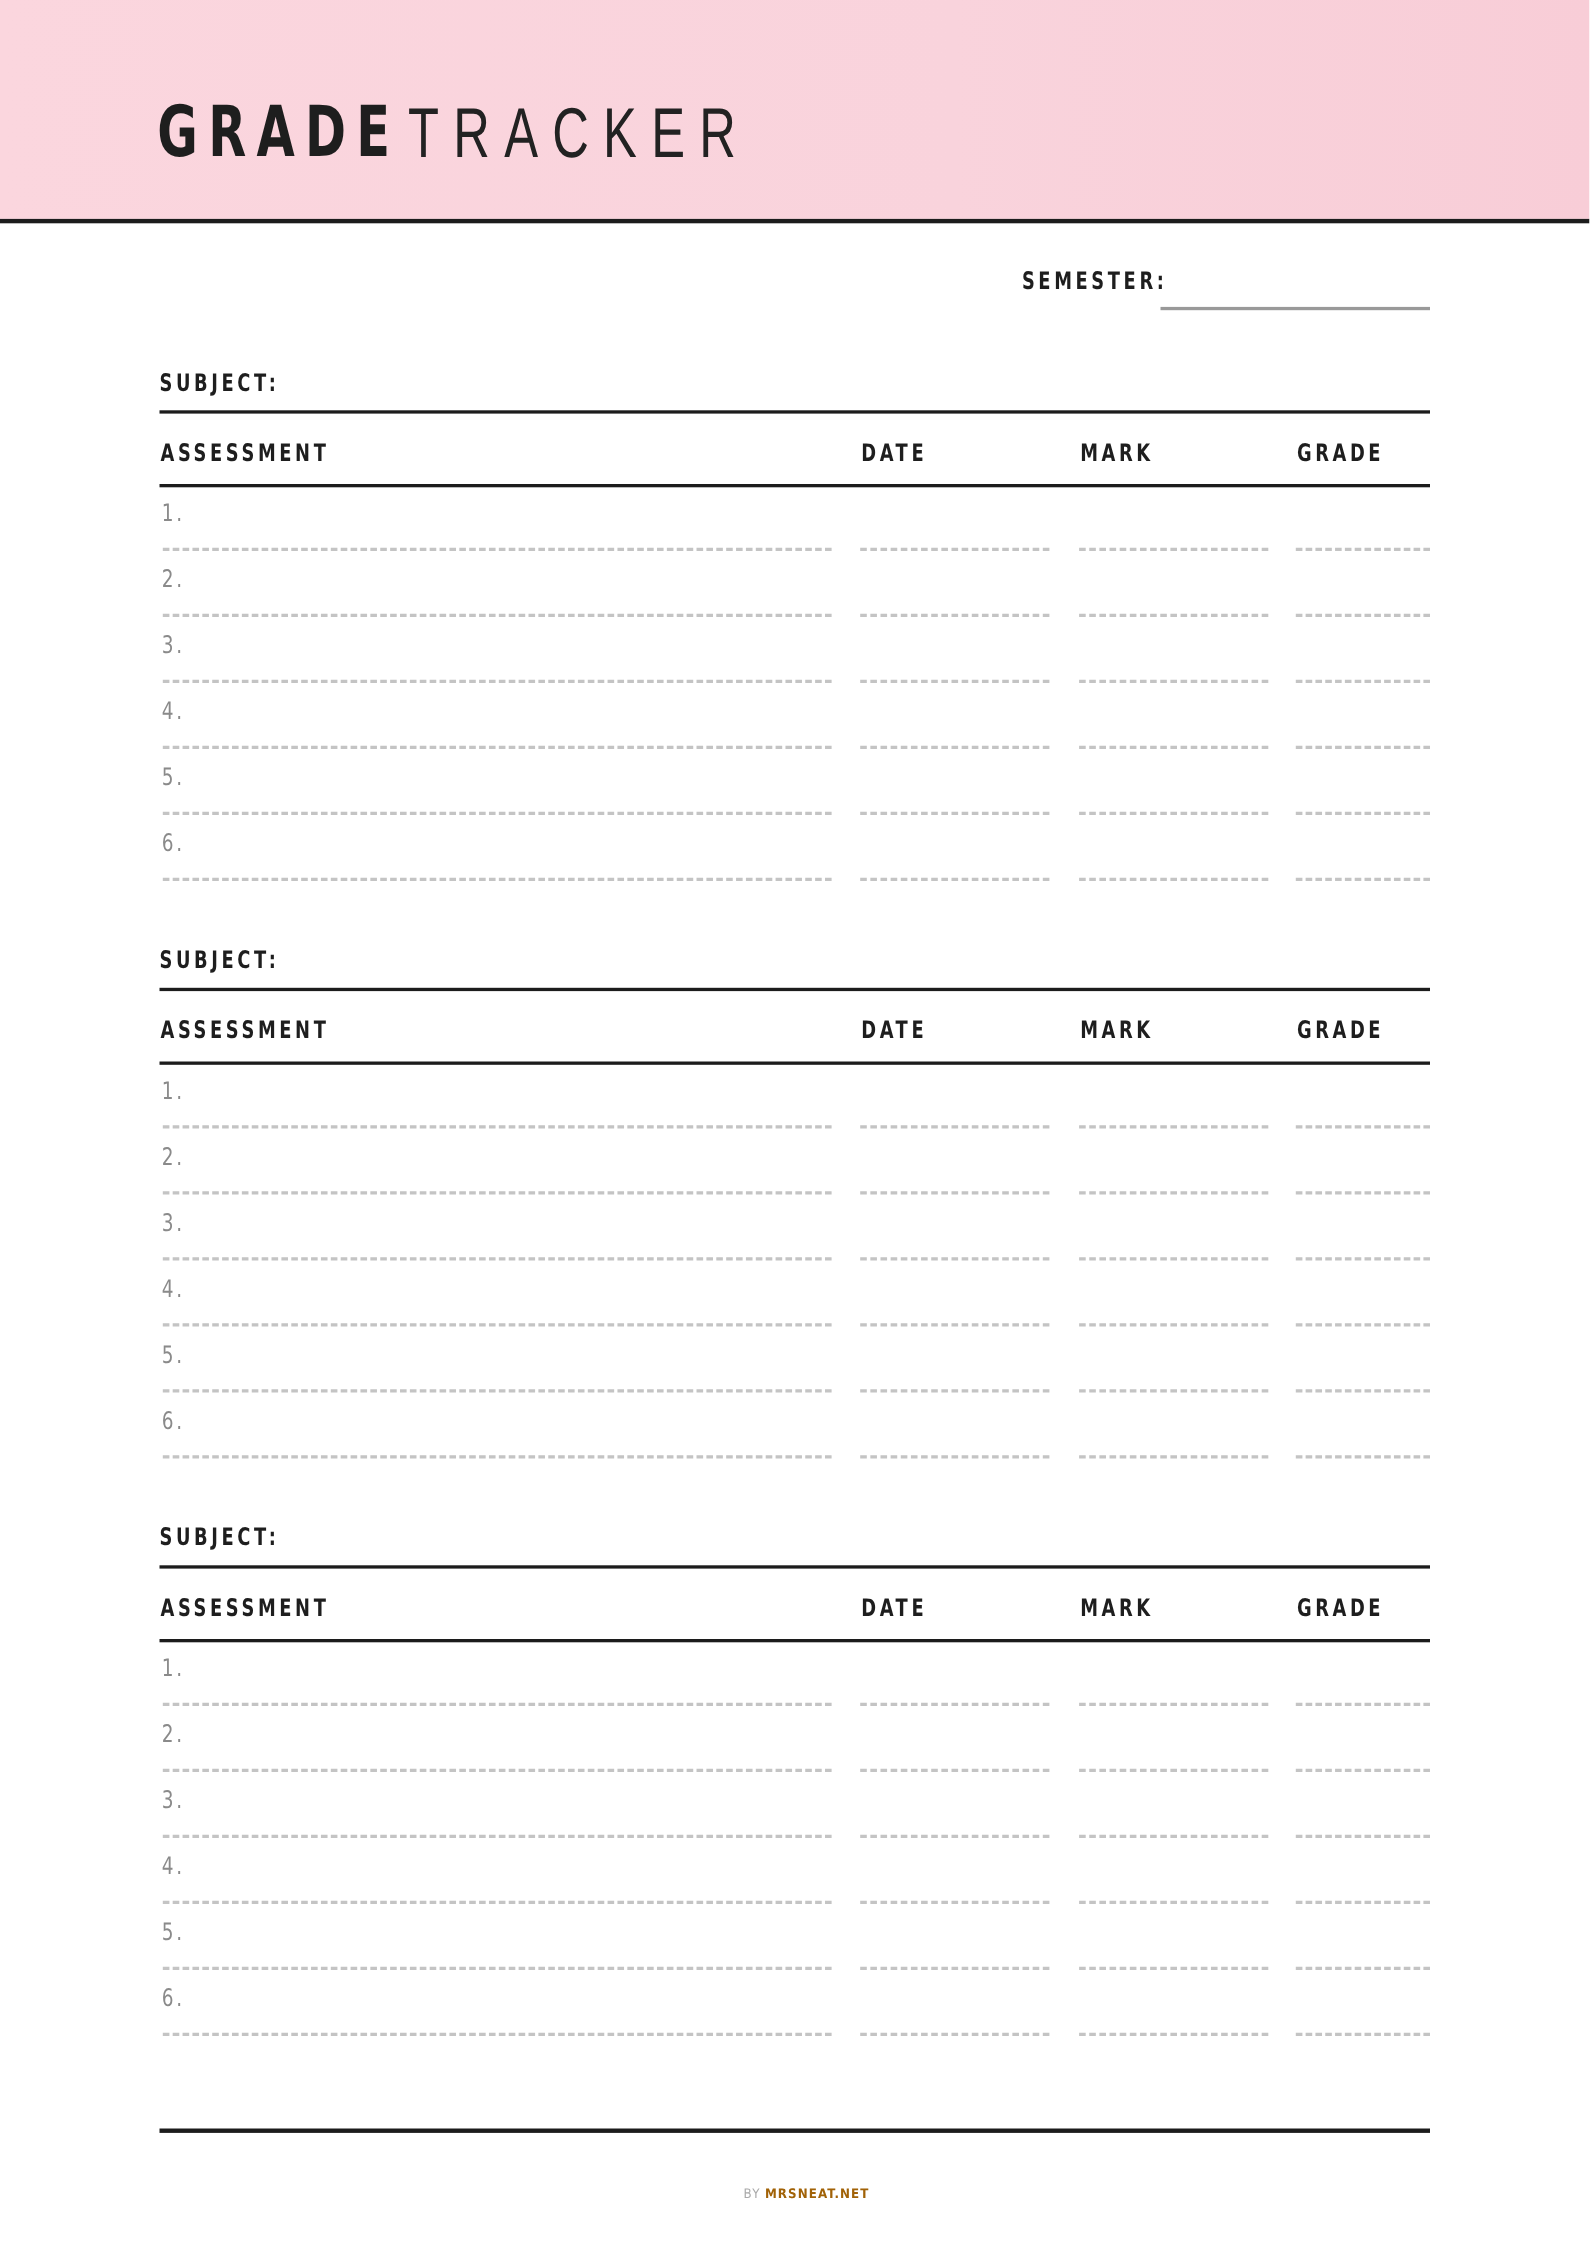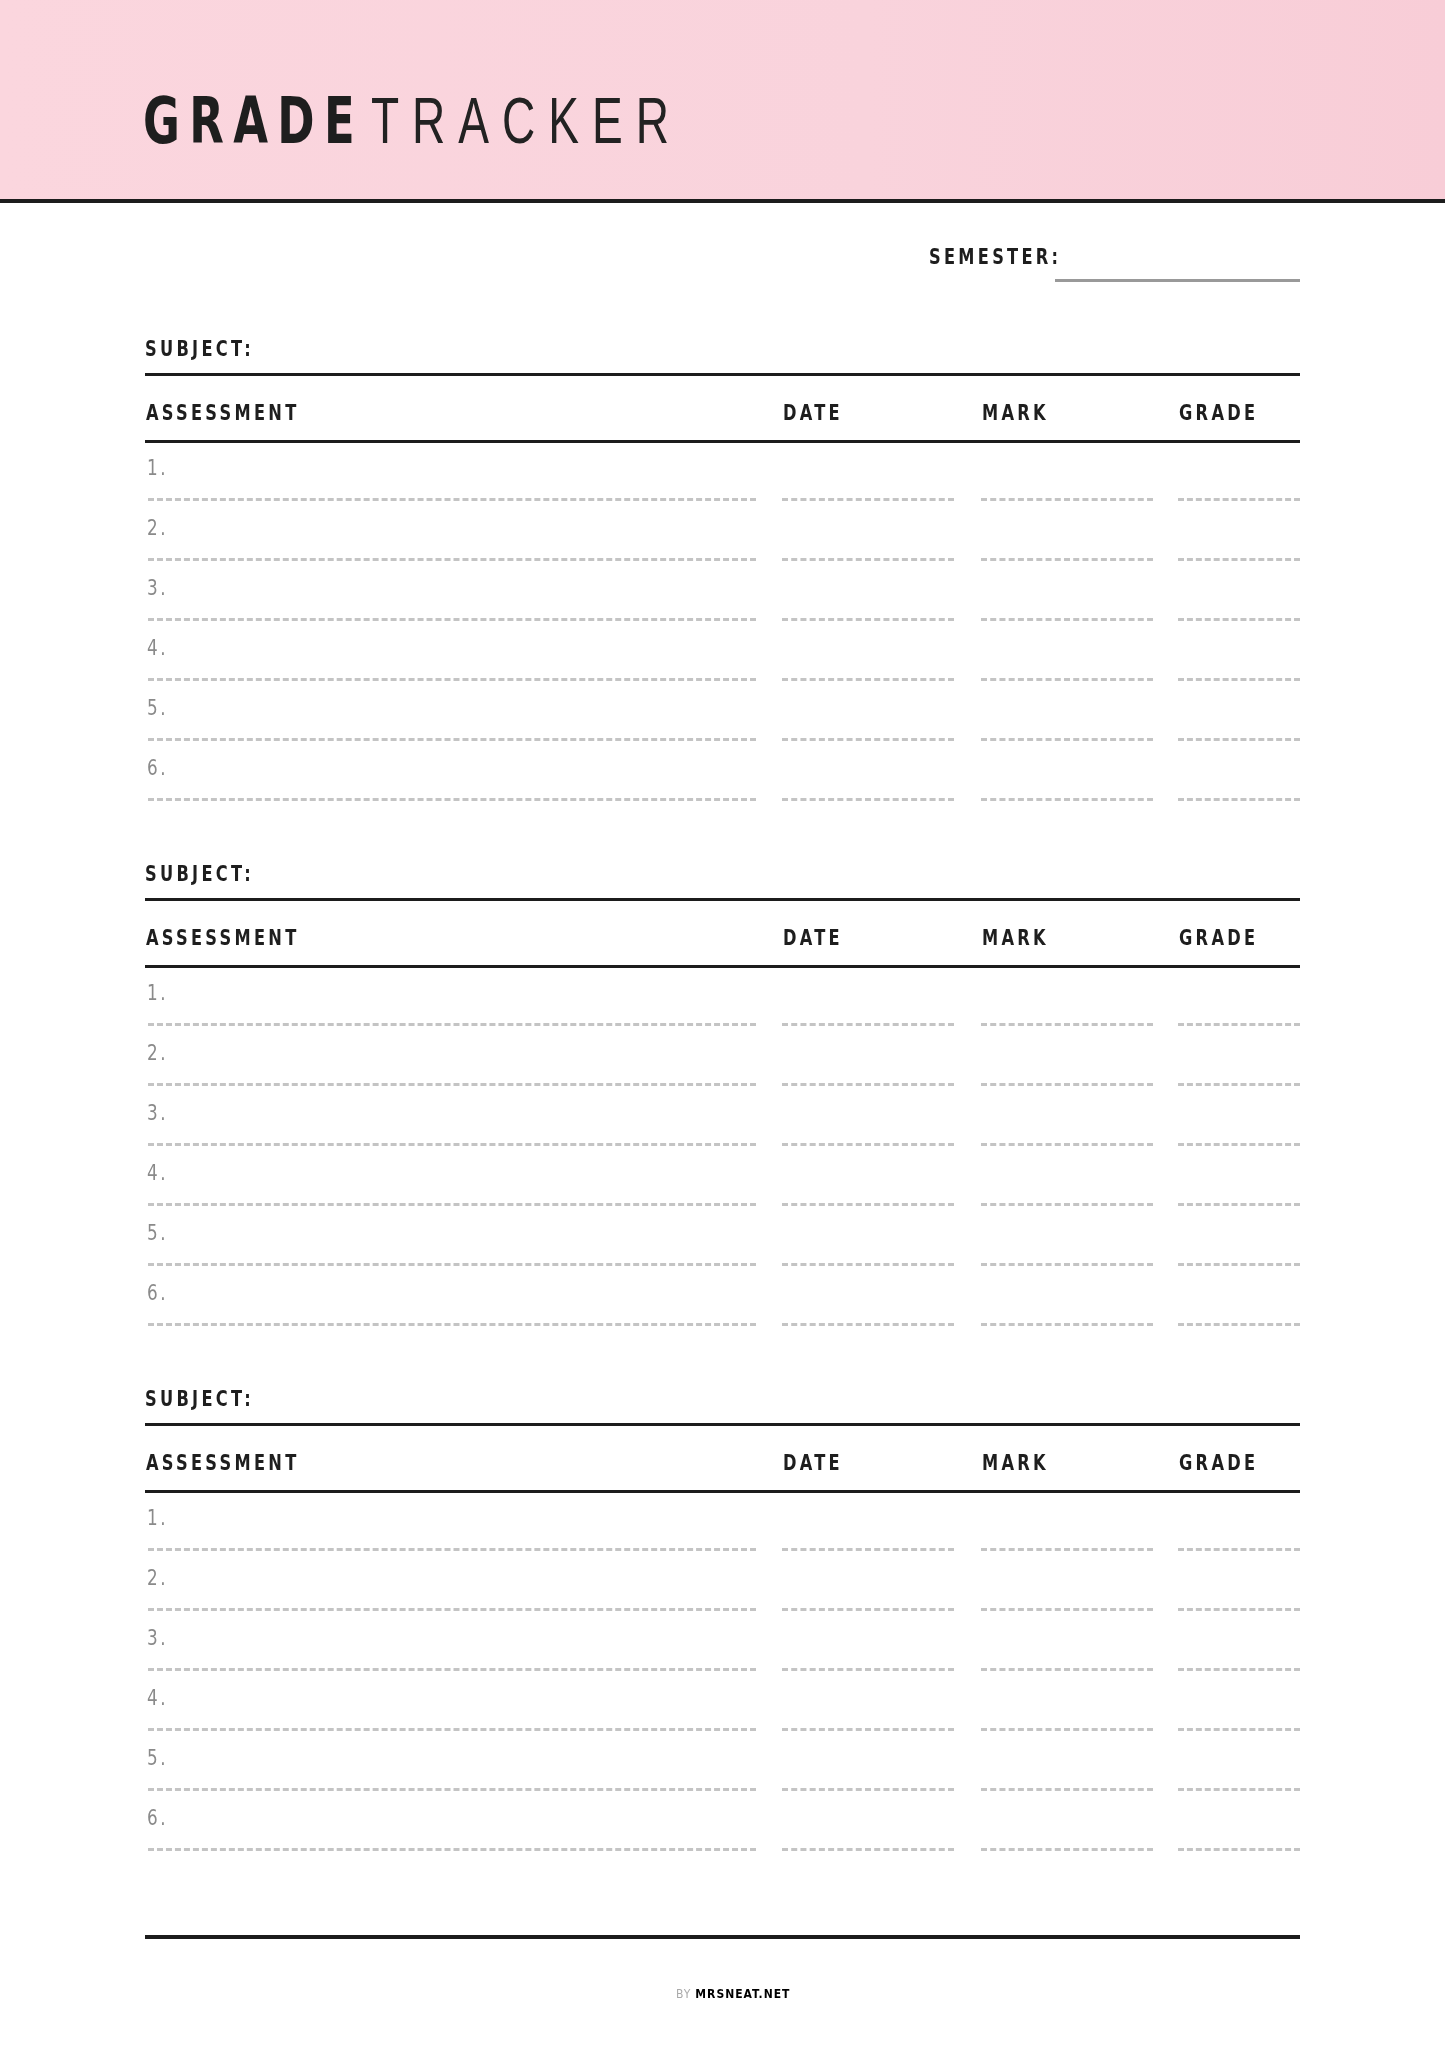--- a/index.html
+++ b/index.html
@@ -15,21 +15,21 @@
   .semester-line { position:absolute; left:1055px; top:279px; width:245px; height:3px; background:#999; }
   .section { position:absolute; left:145px; width:1155px; height:500px; }
   .subject-label { position:absolute; left:0; top:-37px; font-size:22px; letter-spacing:4px; font-weight:bold; transform:scaleX(0.82); transform-origin:left; white-space:nowrap; }
   .rule { position:absolute; left:0; width:1155px; height:3px; background:#1c1c1c; }
   .col-head { position:absolute; top:27px; font-size:22px; letter-spacing:4px; font-weight:bold; transform:scaleX(0.82); transform-origin:left; white-space:nowrap; }
   .row-num { position:absolute; left:2px; font-size:22px; color:#8a8a8a; letter-spacing:3px; transform:scaleX(0.85); transform-origin:left; }
   .dash { position:absolute; height:0; border-top:3px dashed #c4c4c4; }
   .footer-rule { position:absolute; left:145px; top:1935px; width:1155px; height:4px; background:#1c1c1c; }
   .footer { position:absolute; left:676px; top:1987px; font-size:12px; font-weight:bold; letter-spacing:1px; white-space:nowrap; }
   .footer .by { color:#aaa; font-weight:normal; margin-right:4px; }
-  .footer .site { color:#000000;text-align:right; }
+  .footer .site { color:#a16207;text-align:right; }
 </style>
 </head>
 <body>
 
 <div class="header">
   <div class="title">
     <span class="title-bold">GRADE</span>
     <span class="title-light">TRACKER</span>
   </div>
 </div>

